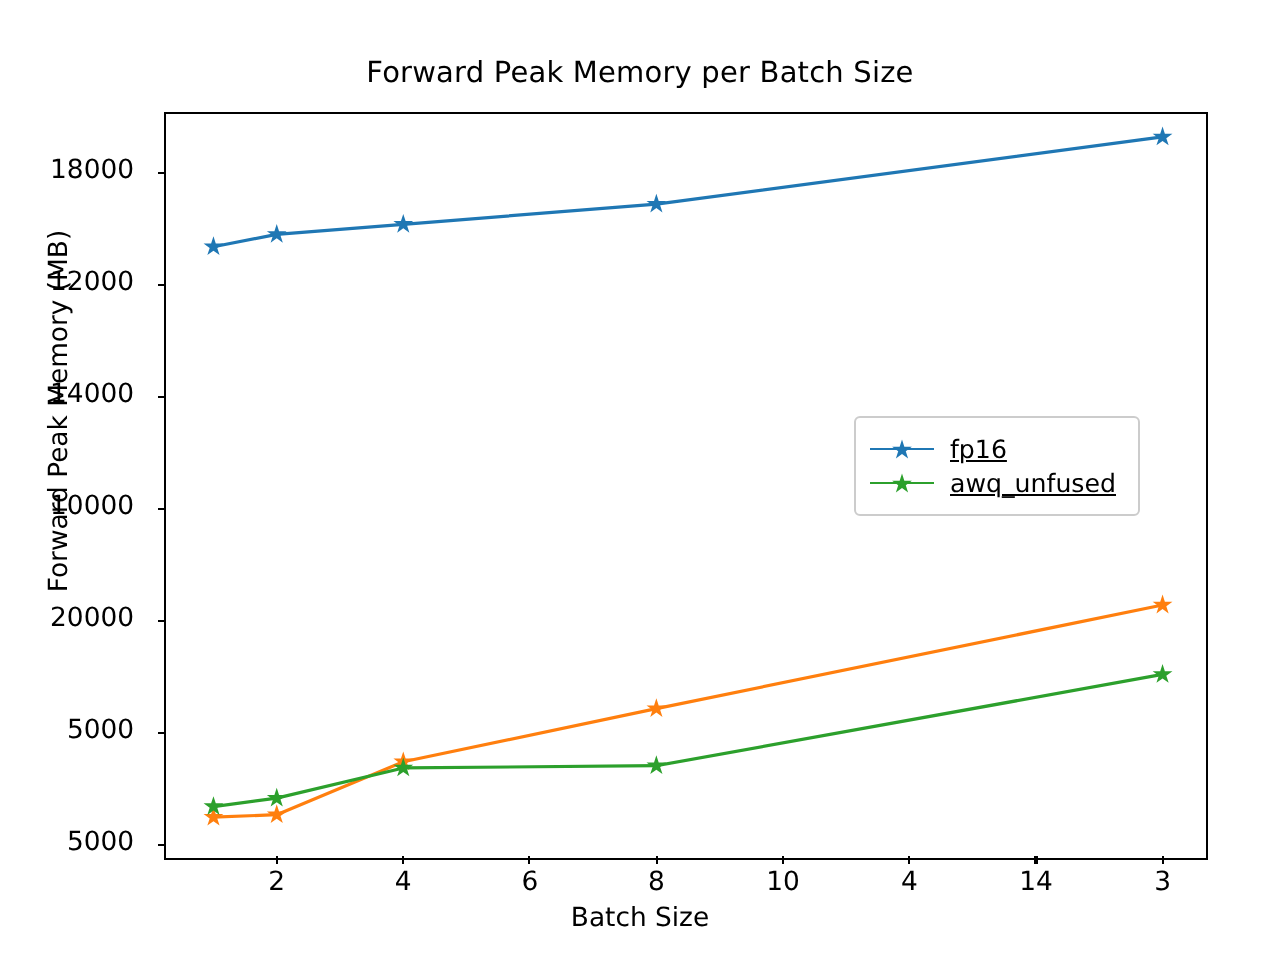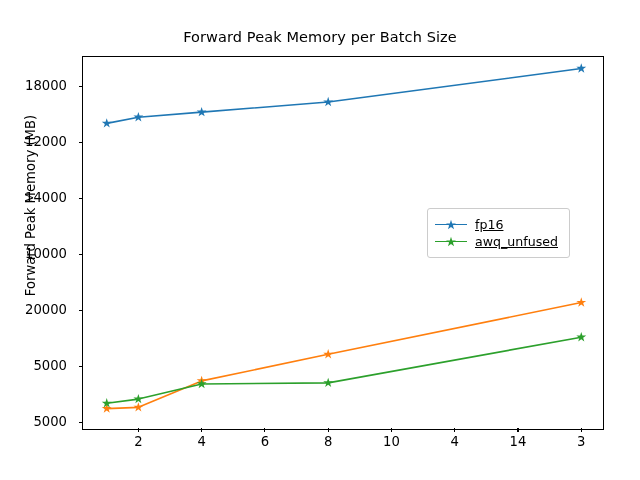--- a/index.html
+++ b/index.html
@@ -160,20 +160,21 @@
   svg { display: block; overflow: visible; }
 </style>
 </head>
 <body>
 
 <div id="figure">
 
   <div id="chart-title">Forward Peak Memory per Batch Size</div>
 
   <div id="ylabel">Forward Peak Memory (MB)</div>
+  <div id="xlabel">Batch Size</div>
 
   <div id="plot-area">
     <div id="plot-inner">
 
       <div id="ytick-container">
           <div class="ytick-row" style="top: 365.602px;">
             <div class="ytick-mark"></div>
             <div class="ytick-text">5000</div>
           </div>
           <div class="ytick-row" style="top: 309.614px;">

